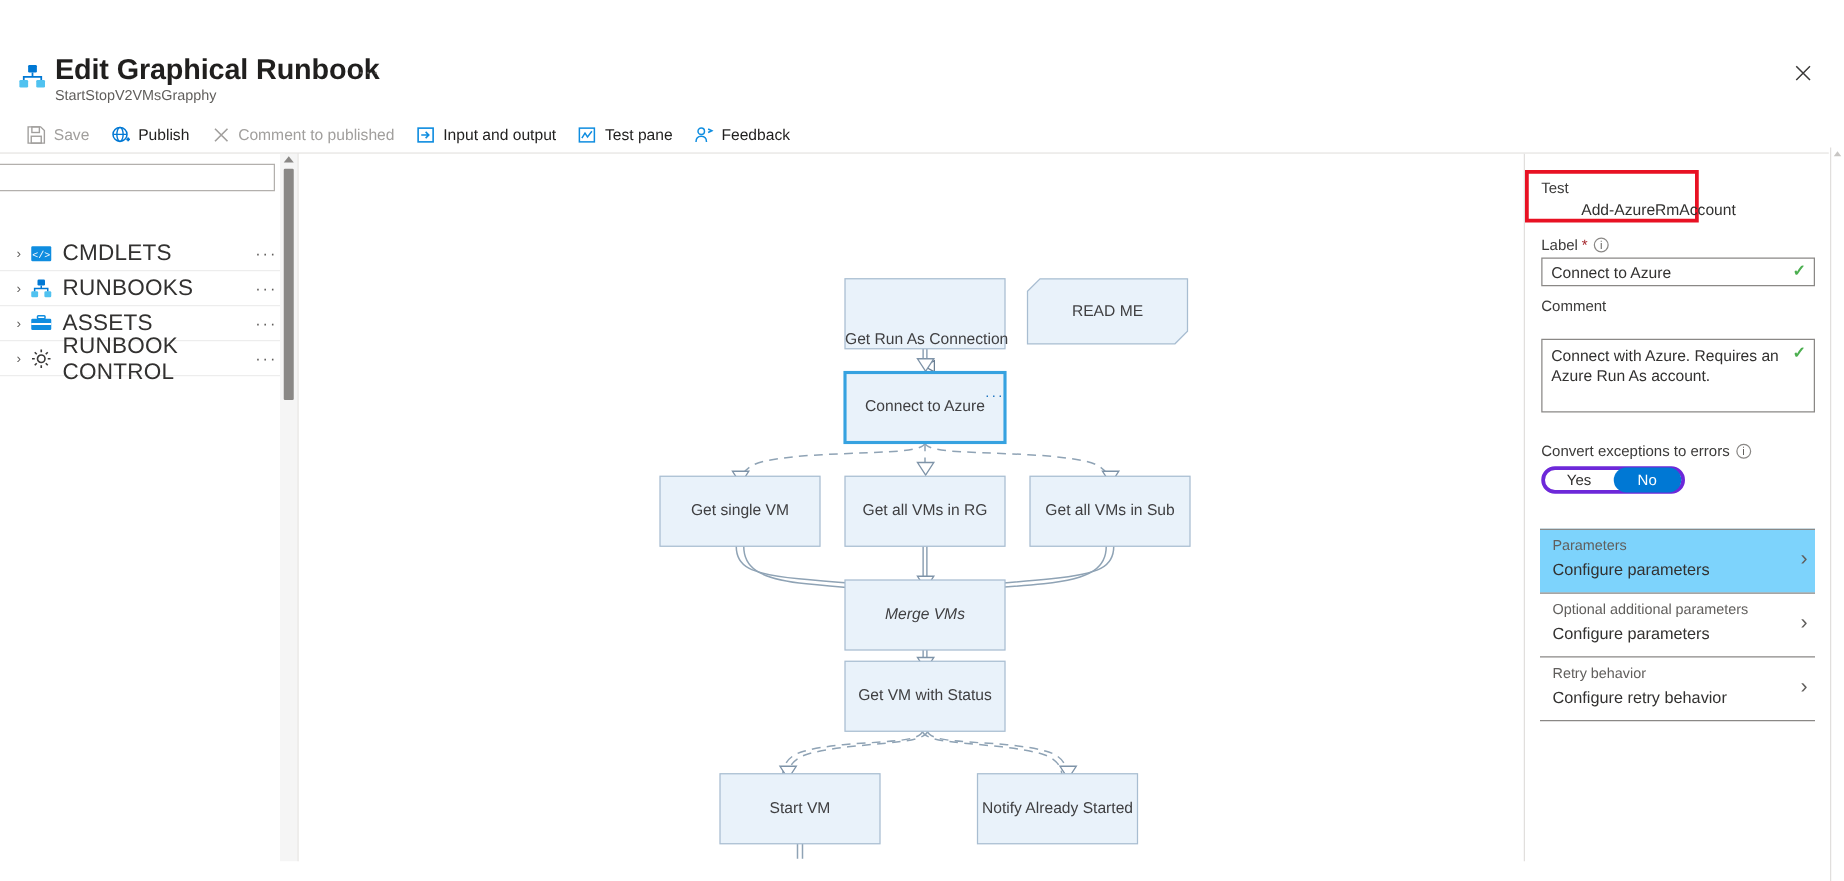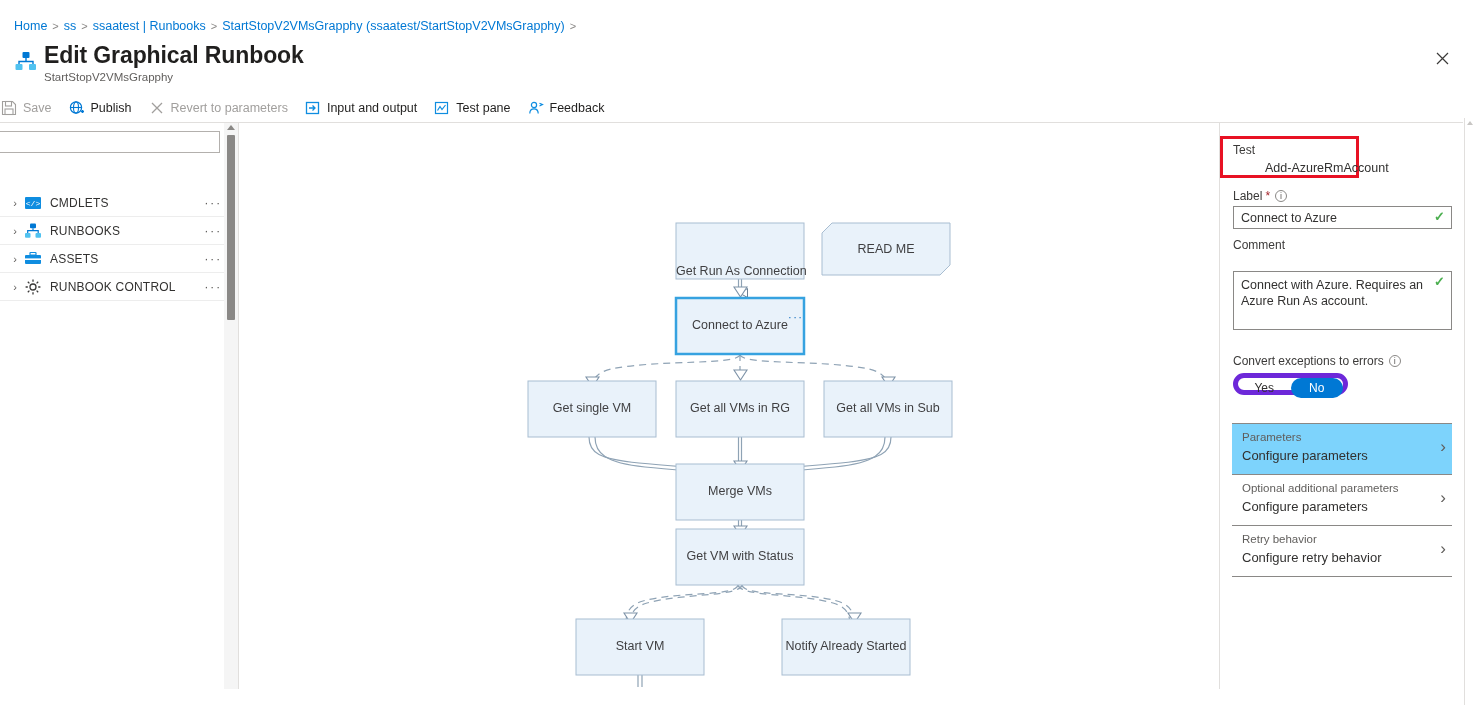--- a/index.html
+++ b/index.html
@@ -43,21 +43,21 @@
   .close-btn {
     position: absolute; right: 22px; top: 47px;
     width: 22px; height: 22px; cursor: pointer;
     display: flex; align-items: center; justify-content: center;
   }
 
   
   .commandbar {
     position: absolute; left: 0; top: 94px;
     width: 1463px; height: 28px;
-    display: flex; align-items: center; padding-left: 1px;
+    display: flex; align-items: center; padding-left: 21px;
   }
   .cmd {
     display: flex; align-items: center; gap: 6px;
     margin-right: 17px; font-size: 12.5px; cursor: pointer;
     white-space: nowrap; color: #201f1e;
   }
   .cmd.disabled { color: #a19f9d; cursor: default; }
   .cmd .ic { width: 16px; height: 16px; display: block; flex: 0 0 16px; }
   .cmdbar-rule {
     position: absolute; left: 0; top: 122px; width: 1463px;
@@ -79,21 +79,21 @@
     position: absolute; left: 0; width: 228px; height: 28px;
     border-bottom: 1px solid #ededed;
     display: flex; align-items: center; cursor: pointer;
   }
   .tree-chev {
     width: 18px; margin-left: 6px; flex: 0 0 18px;
     font-size: 11px; color: #605e5c; text-align: center;
   }
   .tree-ic { width: 18px; height: 18px; flex: 0 0 18px; margin-right: 8px; }
   .tree-label {
-    flex: 1; font-size: 12px; color: #323130; letter-spacing: .2px;
+    flex: 1; font-size: 18px; color: #323130; letter-spacing: .2px;
   }
   .tree-more {
     width: 30px; flex: 0 0 30px; color: #605e5c;
     font-size: 13px; letter-spacing: 1.5px; text-align: center;
   }
 
   
   .lp-scroll {
     position: absolute; left: 224px; top: 123px;
     width: 14px; height: 566px; background: #f5f5f5;
@@ -157,22 +157,22 @@
   }
   .req-star { color: #a4262c; margin-left: 3px; }
   .info-ic {
     display: inline-block; width: 12px; height: 12px;
     border: 1px solid #8a8886; border-radius: 50%;
     font-size: 9px; line-height: 10px; text-align: center;
     color: #605e5c; margin-left: 5px; vertical-align: 1px;
   }
   .toggle {
     position: absolute; width: 115px; height: 22px;
-    border: 5px solid #6d28d9; border-radius: 11px;
-    background: #fff; display: flex; align-items: flex-start; cursor: pointer;
+    border: 3px solid #6d28d9; border-radius: 11px;
+    background: #fff; display: flex; align-items: center; cursor: pointer;
   }
   .toggle .opt {
     flex: 1; text-align: center; font-size: 12px; color: #323130;
     line-height: 20px; border-radius: 11px;
   }
   .toggle .opt.on { background: #0078d4; color: #fff; height: 20px; }
   .rp-row {
     position: absolute; left: 12px; width: 220px; height: 51px;
     border-top: 1px solid #8a8886; cursor: pointer;
   }
@@ -205,23 +205,20 @@
     width: 0; height: 0;
     border-left: 3px solid transparent; border-right: 3px solid transparent;
     border-bottom: 4px solid #c8c6c4;
   }
 </style>
 </head>
 <body>
 
 <div id="app">
 
-  <div class="breadcrumb">
-    <a>Home</a><span class="sep">&gt;</span><a>ss</a><span class="sep">&gt;</span><a>ssaatest | Runbooks</a><span class="sep">&gt;</span><a>StartStopV2VMsGrapphy (ssaatest/StartStopV2VMsGrapphy)</a><span class="sep">&gt;</span>
-  </div>
 
   <span class="title-icon">
     <svg width="24" height="24" viewBox="0 0 24 24">
       <rect x="8.5" y="2" width="7" height="6" rx="1" fill="#0078d4"></rect>
       <rect x="1.5" y="14" width="7" height="6" rx="1" fill="#50c2f0"></rect>
       <rect x="15" y="14" width="7" height="6" rx="1" fill="#50c2f0"></rect>
       <path d="M12 8 L12 11.5 M5 14 L5 11.5 L19 11.5 L19 14" stroke="#0078d4" stroke-width="1.4" fill="none"></path>
     </svg>
   </span>
   <div class="page-title">Edit Graphical Runbook</div>
@@ -257,21 +254,21 @@
       </span>
       <span>Publish</span>
     </div>
 
     <div class="cmd disabled">
       <span class="ic">
         <svg width="16" height="16" viewBox="0 0 16 16">
           <path d="M3 3 L13 13 M13 3 L3 13" stroke="#a19f9d" stroke-width="1.3" fill="none"></path>
         </svg>
       </span>
-      <span>Revert to parameters</span>
+      <span>Comment to published</span>
     </div>
 
     <div class="cmd">
       <span class="ic">
         <svg width="16" height="16" viewBox="0 0 16 16">
           <rect x="1.5" y="2.5" width="12" height="11" fill="none" stroke="#0f8de0" stroke-width="1.3"></rect>
           <path d="M4 8 h6 M7.5 5.5 L10 8 L7.5 10.5" stroke="#0f8de0" stroke-width="1.3" fill="none"></path>
         </svg>
       </span>
       <span>Input and output</span>
@@ -422,21 +419,21 @@
       </g>
     </svg>
 
     <div class="node-label" style="left:437px; top:120px; width:128px;margin-top:21px;">Get Run As Connection</div>
     <div class="node-label" style="left:583px; top:119px; width:128px;">READ ME</div>
     <div class="node-label" style="left:437px; top:195px; width:128px;">Connect to Azure</div>
     <div class="node-dots" style="left:549px; top:188px;">···</div>
     <div class="node-label" style="left:289px; top:278px; width:128px;">Get single VM</div>
     <div class="node-label" style="left:437px; top:278px; width:128px;">Get all VMs in RG</div>
     <div class="node-label" style="left:585px; top:278px; width:128px;">Get all VMs in Sub</div>
-    <div class="node-label" style="left:437px; top:361px; width:128px;">Merge VMs</div>
+    <div class="node-label" style="left:437px; top:361px; width:128px;font-style:italic;">Merge VMs</div>
     <div class="node-label" style="left:437px; top:426px; width:128px;">Get VM with Status</div>
     <div class="node-label" style="left:337px; top:516px; width:128px;">Start VM</div>
     <div class="node-label" style="left:543px; top:516px; width:128px;">Notify Already Started</div>
   </div>
 
   <div class="right-panel">
 
     <div class="rp-redbox"></div>
     <div class="rp-field-label" style="left:13px; top:20px;">Test</div>
     <div class="rp-static-value" style="left:13px; top:38px;">Add-AzureRmAccount</div>

